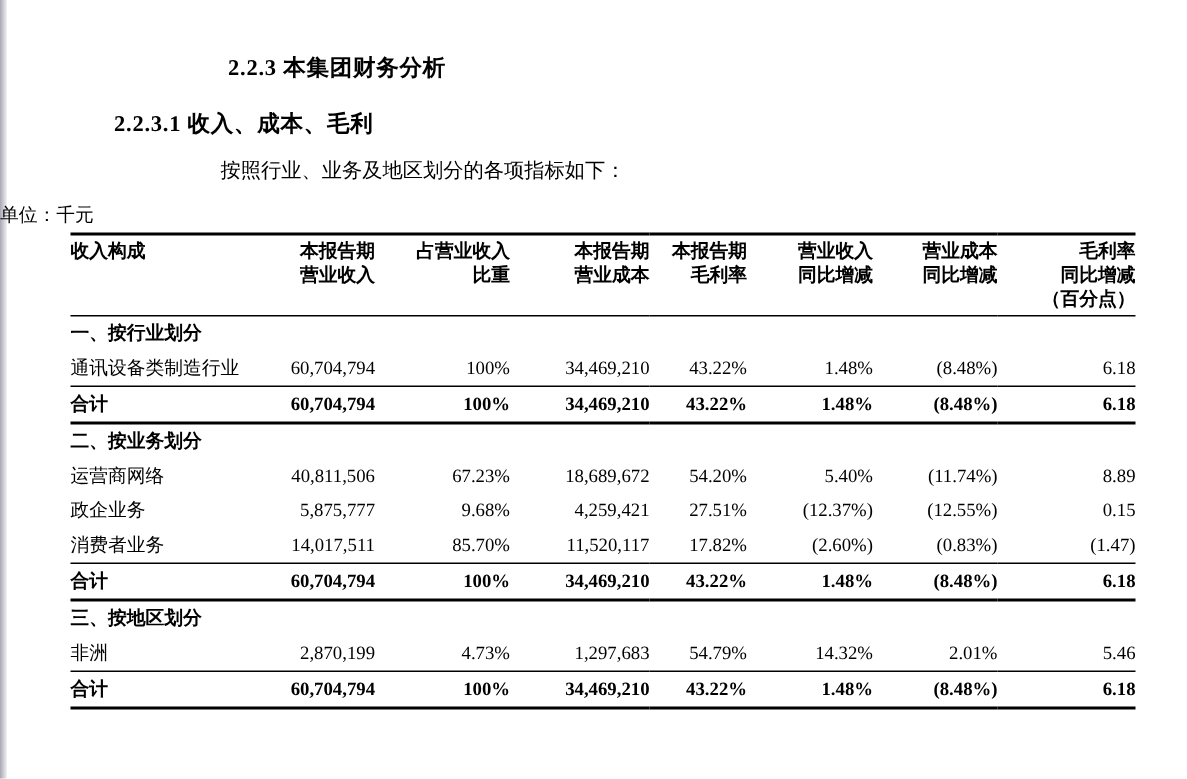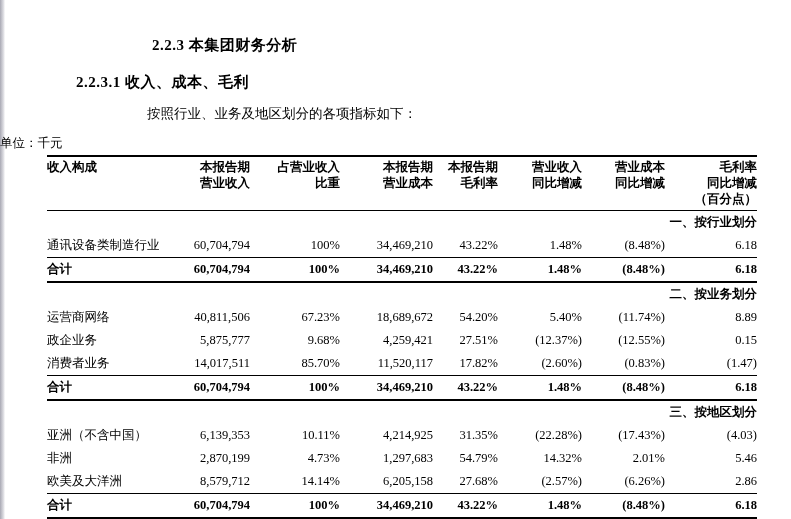--- a/index.html
+++ b/index.html
@@ -54,21 +54,21 @@
     vertical-align: top;
     line-height: 16px;
     padding-top: 2px;
     padding-bottom: 3px;
     white-space: pre-line;
     border-bottom: 1.5px solid #000;
   }
   .al { text-align: left; margin-left: 48px; }
   .ar { text-align: right; }
   td.lastcol, th.lastcol { padding-right: 5px; }
-  tr.section-row td { font-weight: bold; line-height: 23px; text-align: right; }
+  tr.section-row td { font-weight: bold; line-height: 23px; }
   tr.total-row td {
     font-weight: bold;
     border-top: 1.5px solid #000;
     border-bottom: 2px solid #000;
     line-height: 23px;
   }
   tr.data-row td { line-height: 23px; }
 </style>
 </head>
 <body>
@@ -176,49 +176,29 @@
           <td class="ar">34,469,210</td>
           <td class="ar">43.22%</td>
           <td class="ar">1.48%</td>
           <td class="ar">(8.48%)</td>
           <td class="ar lastcol">6.18</td>
         </tr>
         <tr class="section-row">
           <td class="al" colspan="8">三、按地区划分</td>
         </tr>
         <tr class="data-row">
-          <td class="al">亚洲（不含中国）</td>
-          <td class="ar">6,139,353</td>
-          <td class="ar">10.11%</td>
-          <td class="ar">4,214,925</td>
-          <td class="ar">31.35%</td>
-          <td class="ar">(22.28%)</td>
-          <td class="ar">(17.43%)</td>
-          <td class="ar lastcol">(4.03)</td>
-        </tr>
-        <tr class="data-row">
           <td class="al">非洲</td>
           <td class="ar">2,870,199</td>
           <td class="ar">4.73%</td>
           <td class="ar">1,297,683</td>
           <td class="ar">54.79%</td>
           <td class="ar">14.32%</td>
           <td class="ar">2.01%</td>
           <td class="ar lastcol">5.46</td>
         </tr>
-        <tr class="data-row">
-          <td class="al">欧美及大洋洲</td>
-          <td class="ar">8,579,712</td>
-          <td class="ar">14.14%</td>
-          <td class="ar">6,205,158</td>
-          <td class="ar">27.68%</td>
-          <td class="ar">(2.57%)</td>
-          <td class="ar">(6.26%)</td>
-          <td class="ar lastcol">2.86</td>
-        </tr>
         <tr class="total-row">
           <td class="al">合计</td>
           <td class="ar">60,704,794</td>
           <td class="ar">100%</td>
           <td class="ar">34,469,210</td>
           <td class="ar">43.22%</td>
           <td class="ar">1.48%</td>
           <td class="ar">(8.48%)</td>
           <td class="ar lastcol">6.18</td>
         </tr>

